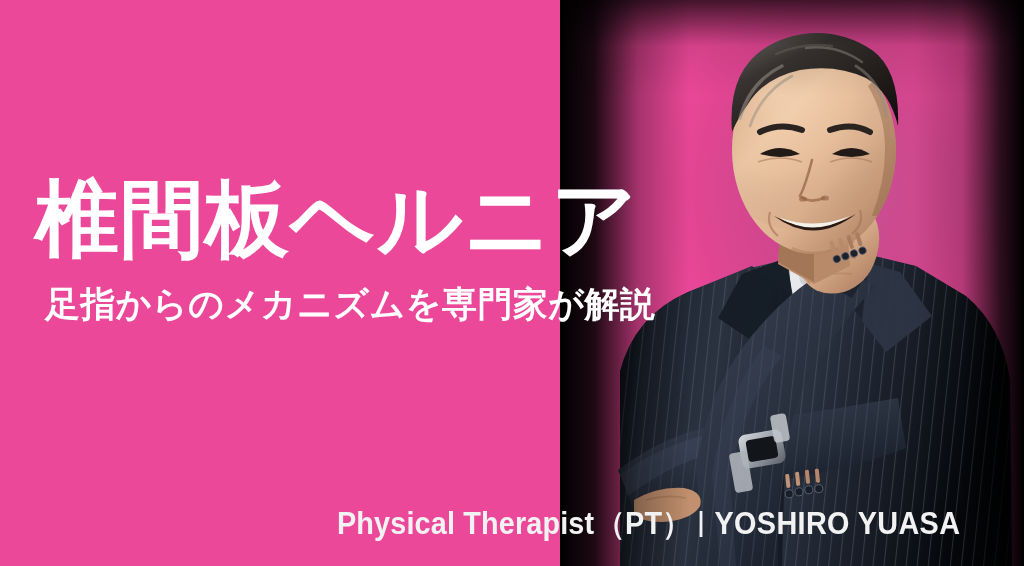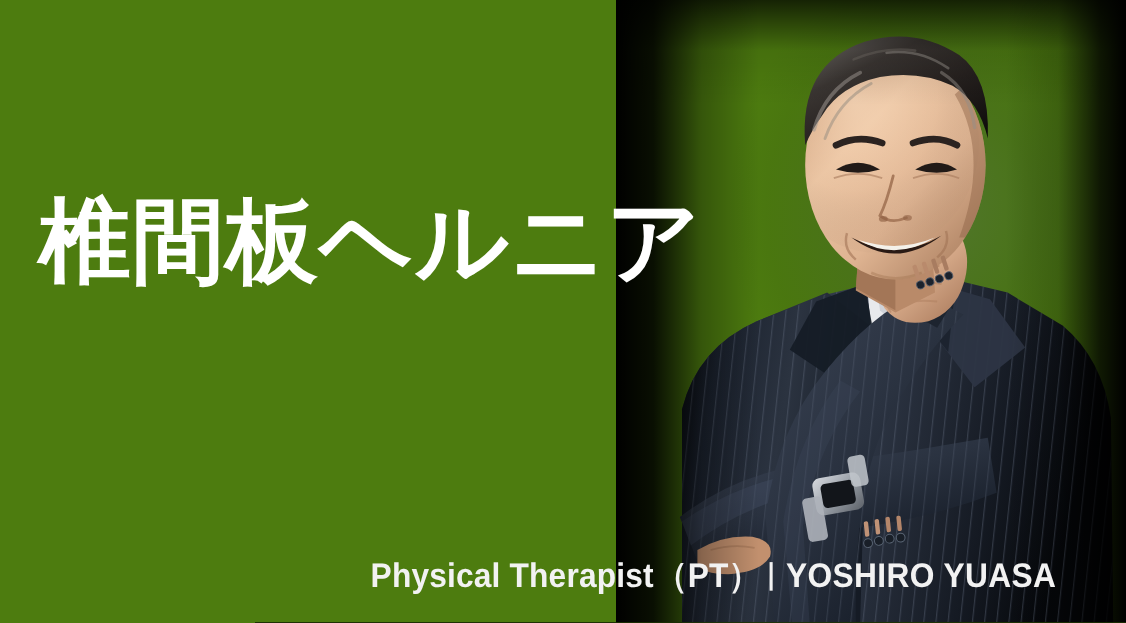--- a/index.html
+++ b/index.html
@@ -9,21 +9,21 @@
     background: #000000;
   }
   body {
     font-family: "Liberation Sans", "DejaVu Sans", sans-serif;
   }
 
   .stage {
     position: relative;
     width: 1024px;
     height: 566px;
-    background: #4d7c0f;
+    background: #ec4899;
     overflow: hidden;
     -webkit-font-smoothing: antialiased;
   }
 
   
   .backdrop-glow {
     position: absolute;
     left: 560px;
     top: -40px;
     width: 520px;
@@ -317,20 +317,21 @@
           <circle cx="218" cy="490" r="4" fill="#191f28" stroke="#5a6574" stroke-width="0.9"></circle>
         </g>
       </g>
     </svg>
   </div>
 
   <div class="portrait-vignette"></div>
 
   <div class="headline-block">
     <h1 class="headline">椎間板ヘルニア</h1>
+    <p class="subheadline">足指からのメカニズムを専門家が解説</p>
   </div>
 
   <div class="credit">
     <span class="credit-role">Physical Therapist</span>
     <span class="credit-paren">（PT）</span>
     <span class="credit-sep"></span>
     <span class="credit-name">YOSHIRO YUASA</span>
   </div>
 
 </div>

